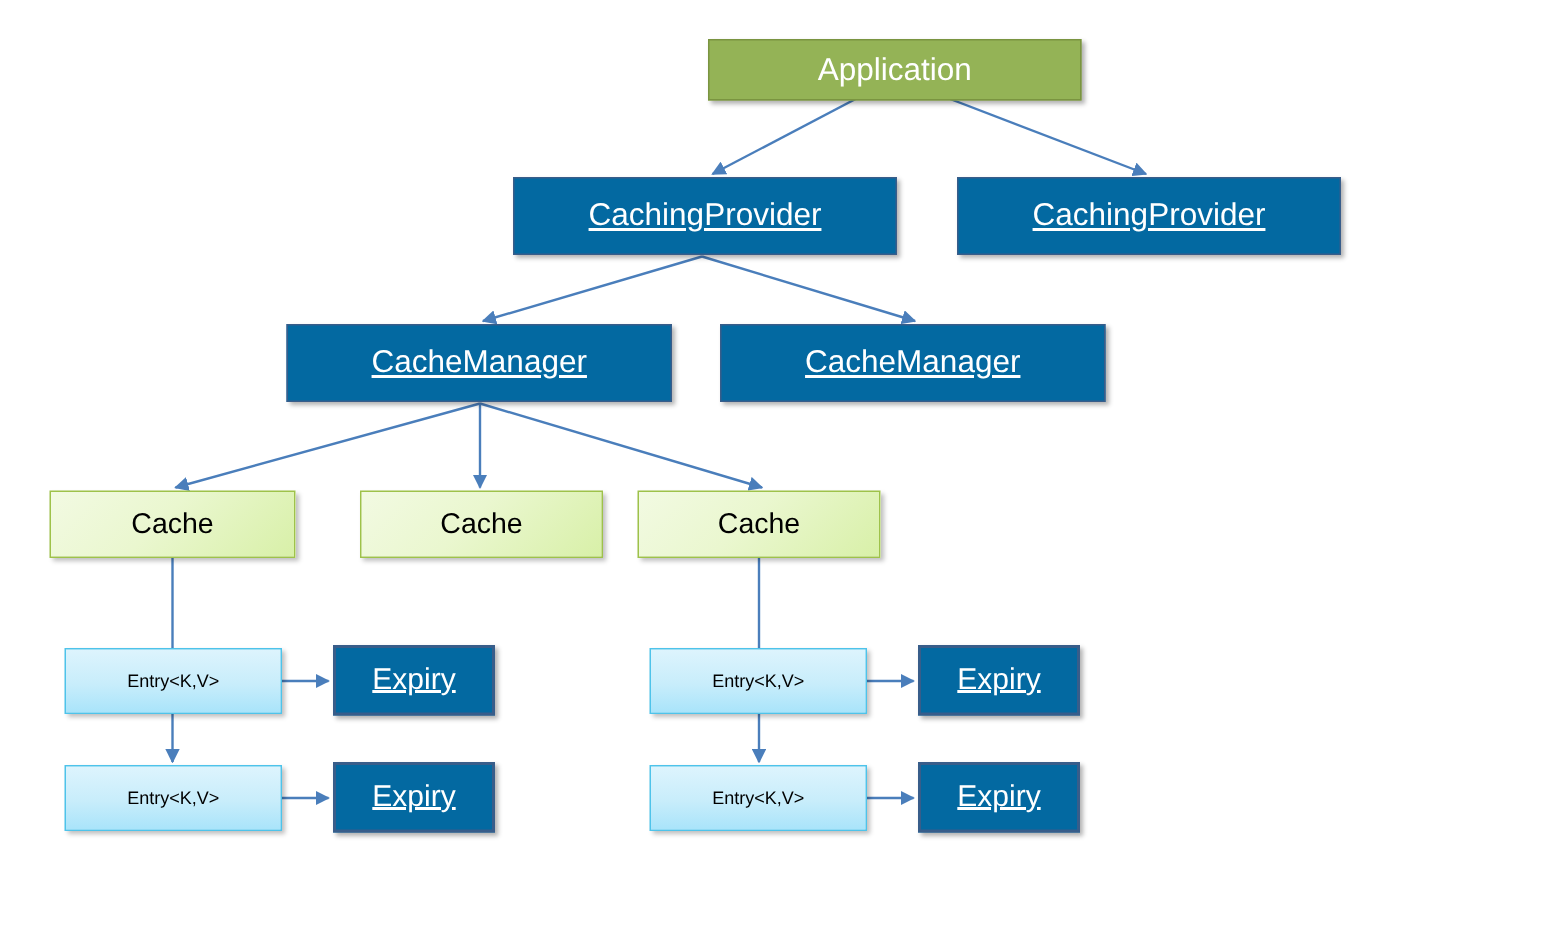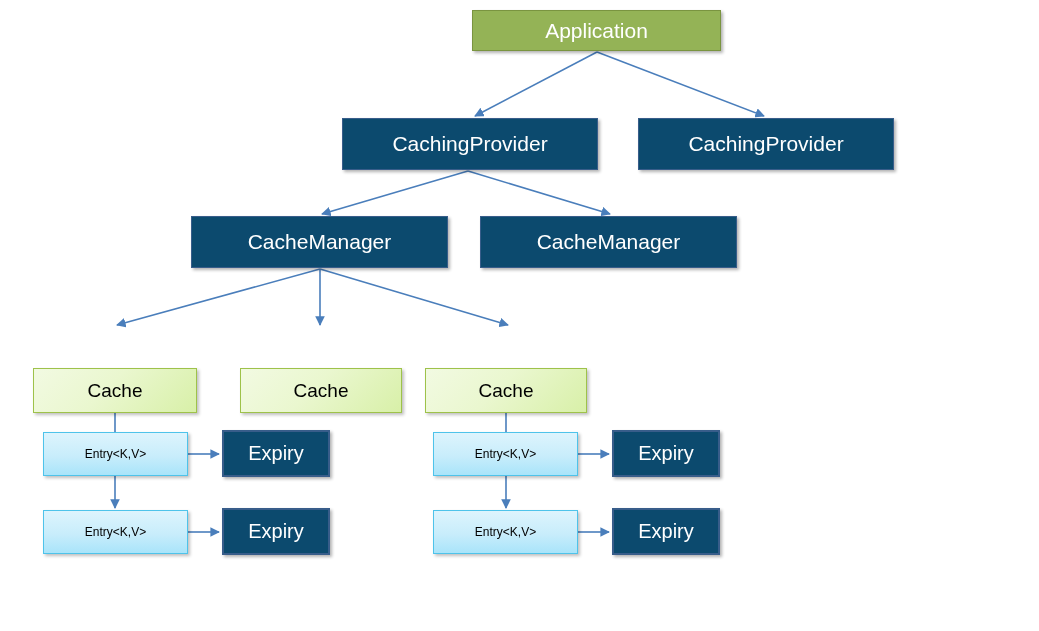--- a/index.html
+++ b/index.html
@@ -38,39 +38,39 @@
   
   .node.app {
     background: #94b356;
     border: 1px solid #7a9440;
     color: #ffffff;
     font-size: 21px;
     box-shadow: 2px 2px 3px rgba(0,0,0,0.30);
   }
   
   .node.blue {
-    background: #0c4a6e;
+    background: #0369a1;
     border: 1px solid #385d8a;
     color: #ffffff;
     font-size: 21px;
     box-shadow: 2px 2px 3px rgba(0,0,0,0.30);
+    text-decoration: underline;
   }
   .node.blue.small {
     font-size: 20px;
     border-width: 2px;
     text-align: center;
   }
   
   .node.green {
     background: linear-gradient(135deg, #f2fae2 0%, #eaf7cf 45%, #d8f0a8 100%);
     border: 1px solid #9ec24a;
     color: #000000;
     font-size: 19px;
     box-shadow: 2px 2px 3px rgba(0,0,0,0.25);
-    margin-top: 41px;
   }
   
   .node.cyan {
     background: linear-gradient(180deg, #ddf4fd 0%, #c8edfb 55%, #a9e4fa 100%);
     border: 1px solid #4ec3ea;
     color: #000000;
     font-size: 12px;
     box-shadow: 2px 2px 3px rgba(0,0,0,0.25);
   }
 </style>
@@ -96,21 +96,21 @@
         <line x1="506" y1="372" x2="506" y2="432" stroke="#4a7ebb" stroke-width="1.6"></line>
         <line x1="115" y1="476" x2="115" y2="508" stroke="#4a7ebb" stroke-width="1.6" marker-end="url(#arrowhead)"></line>
         <line x1="506" y1="476" x2="506" y2="508" stroke="#4a7ebb" stroke-width="1.6" marker-end="url(#arrowhead)"></line>
         <line x1="188" y1="454" x2="219" y2="454" stroke="#4a7ebb" stroke-width="1.6" marker-end="url(#arrowhead)"></line>
         <line x1="188" y1="532" x2="219" y2="532" stroke="#4a7ebb" stroke-width="1.6" marker-end="url(#arrowhead)"></line>
         <line x1="578" y1="454" x2="609" y2="454" stroke="#4a7ebb" stroke-width="1.6" marker-end="url(#arrowhead)"></line>
         <line x1="578" y1="532" x2="609" y2="532" stroke="#4a7ebb" stroke-width="1.6" marker-end="url(#arrowhead)"></line>
       </g>
   </svg>
   <div id="node-layer">
-      <div class="node app" style="left: 472px; top: 10px; width: 249px; height: 41px;">
+      <div class="node app" style="left: 472px; top: 26px; width: 249px; height: 41px;">
         <span>Application</span>
       </div>
       <div class="node blue" style="left: 342px; top: 118px; width: 256px; height: 52px;">
         <span>CachingProvider</span>
       </div>
       <div class="node blue" style="left: 638px; top: 118px; width: 256px; height: 52px;">
         <span>CachingProvider</span>
       </div>
       <div class="node blue" style="left: 191px; top: 216px; width: 257px; height: 52px;">
         <span>CacheManager</span>

